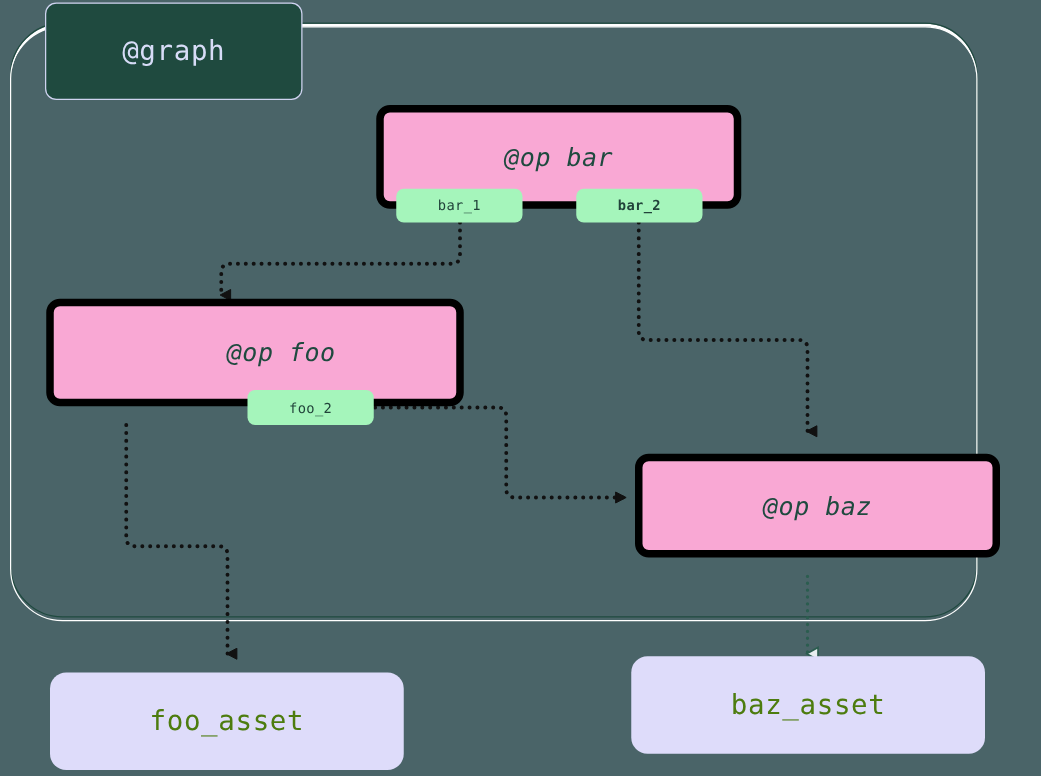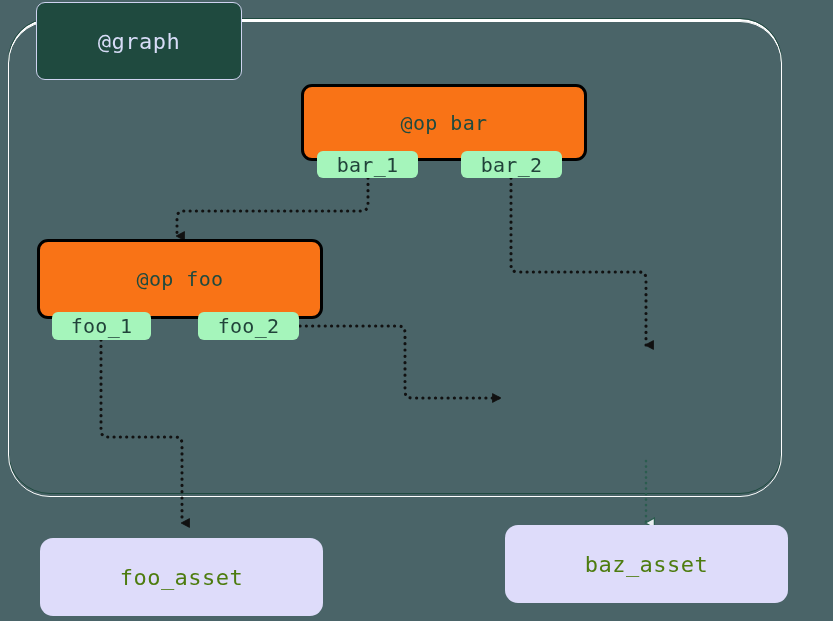--- a/index.html
+++ b/index.html
@@ -68,39 +68,40 @@
     letter-spacing: 0.5px;
     display: flex;
     align-items: center;
     justify-content: center;
     z-index: 6;
   }
 
   
   .op-node {
     position: absolute;
-    background: #f97316;
-    border: 3px solid #000000;
+    background: #f9a8d4;
+    border: 6px solid #000000;
     border-radius: 11px;
     color: #1f4a3f;
     font-size: 20px;
     display: flex;
     align-items: center;
     justify-content: center;
     z-index: 3;
     letter-spacing: 0.4px;
+    font-style: italic;
   }
 
   
   .port {
     position: absolute;
     background: #a5f5bb;
     border-radius: 6px;
     color: #21433a;
-    font-size: 20px;
+    font-size: 11px;
     display: flex;
     align-items: center;
     justify-content: center;
     z-index: 5;
     letter-spacing: 0.3px;
   }
 
   
   .asset-node {
     position: absolute;
@@ -144,23 +145,23 @@
 
     <path d="M101,340 L101,430 Q101,437 108,437 L175,437 Q182,437 182,444 L182,523" fill="none" stroke="#111111" stroke-width="3.1" stroke-linecap="round" stroke-dasharray="0.1 6.2" marker-end="url(#arrow-solid)"></path>
 
     <path d="M646,461 L646,523" fill="none" stroke="#2b5d4f" stroke-width="2.6" stroke-linecap="round" stroke-dasharray="0.1 5.4" marker-end="url(#arrow-hollow)"></path>
   </svg>
 
   <div class="subgraph-label">@graph</div>
 
   <div class="op-node" style="left:301px; top:84px; width:280px; height:71px;">@op bar</div>
   <div class="port" style="left:317px; top:151px; width:101px; height:27px;">bar_1</div>
-  <div class="port" style="left:461px; top:151px; width:101px; height:27px;">bar_2</div>
+  <div class="port" style="left:461px; top:151px; width:101px; height:27px;font-weight:bold;">bar_2</div>
 
-  <div class="op-node" style="left:37px; top:239px; width:280px; height:74px;">@op foo</div>
-  <div class="port" style="left:52px; top:312px; width:99px; height:28px;">foo_1</div>
+  <div class="op-node" style="left:37px; top:239px; width:280px; height:74px;padding-left:42px;">@op foo</div>
   <div class="port" style="left:198px; top:312px; width:101px; height:28px;text-align:right;">foo_2</div>
 
+  <div class="op-node" style="left:508px; top:363px; width:280px; height:71px;">@op baz</div>
 
   <div class="asset-node" style="left:40px; top:538px; width:283px; height:78px;">foo_asset</div>
   <div class="asset-node" style="left:505px; top:525px; width:283px; height:78px;">baz_asset</div>
 
 </div>
 
 </body></html>

